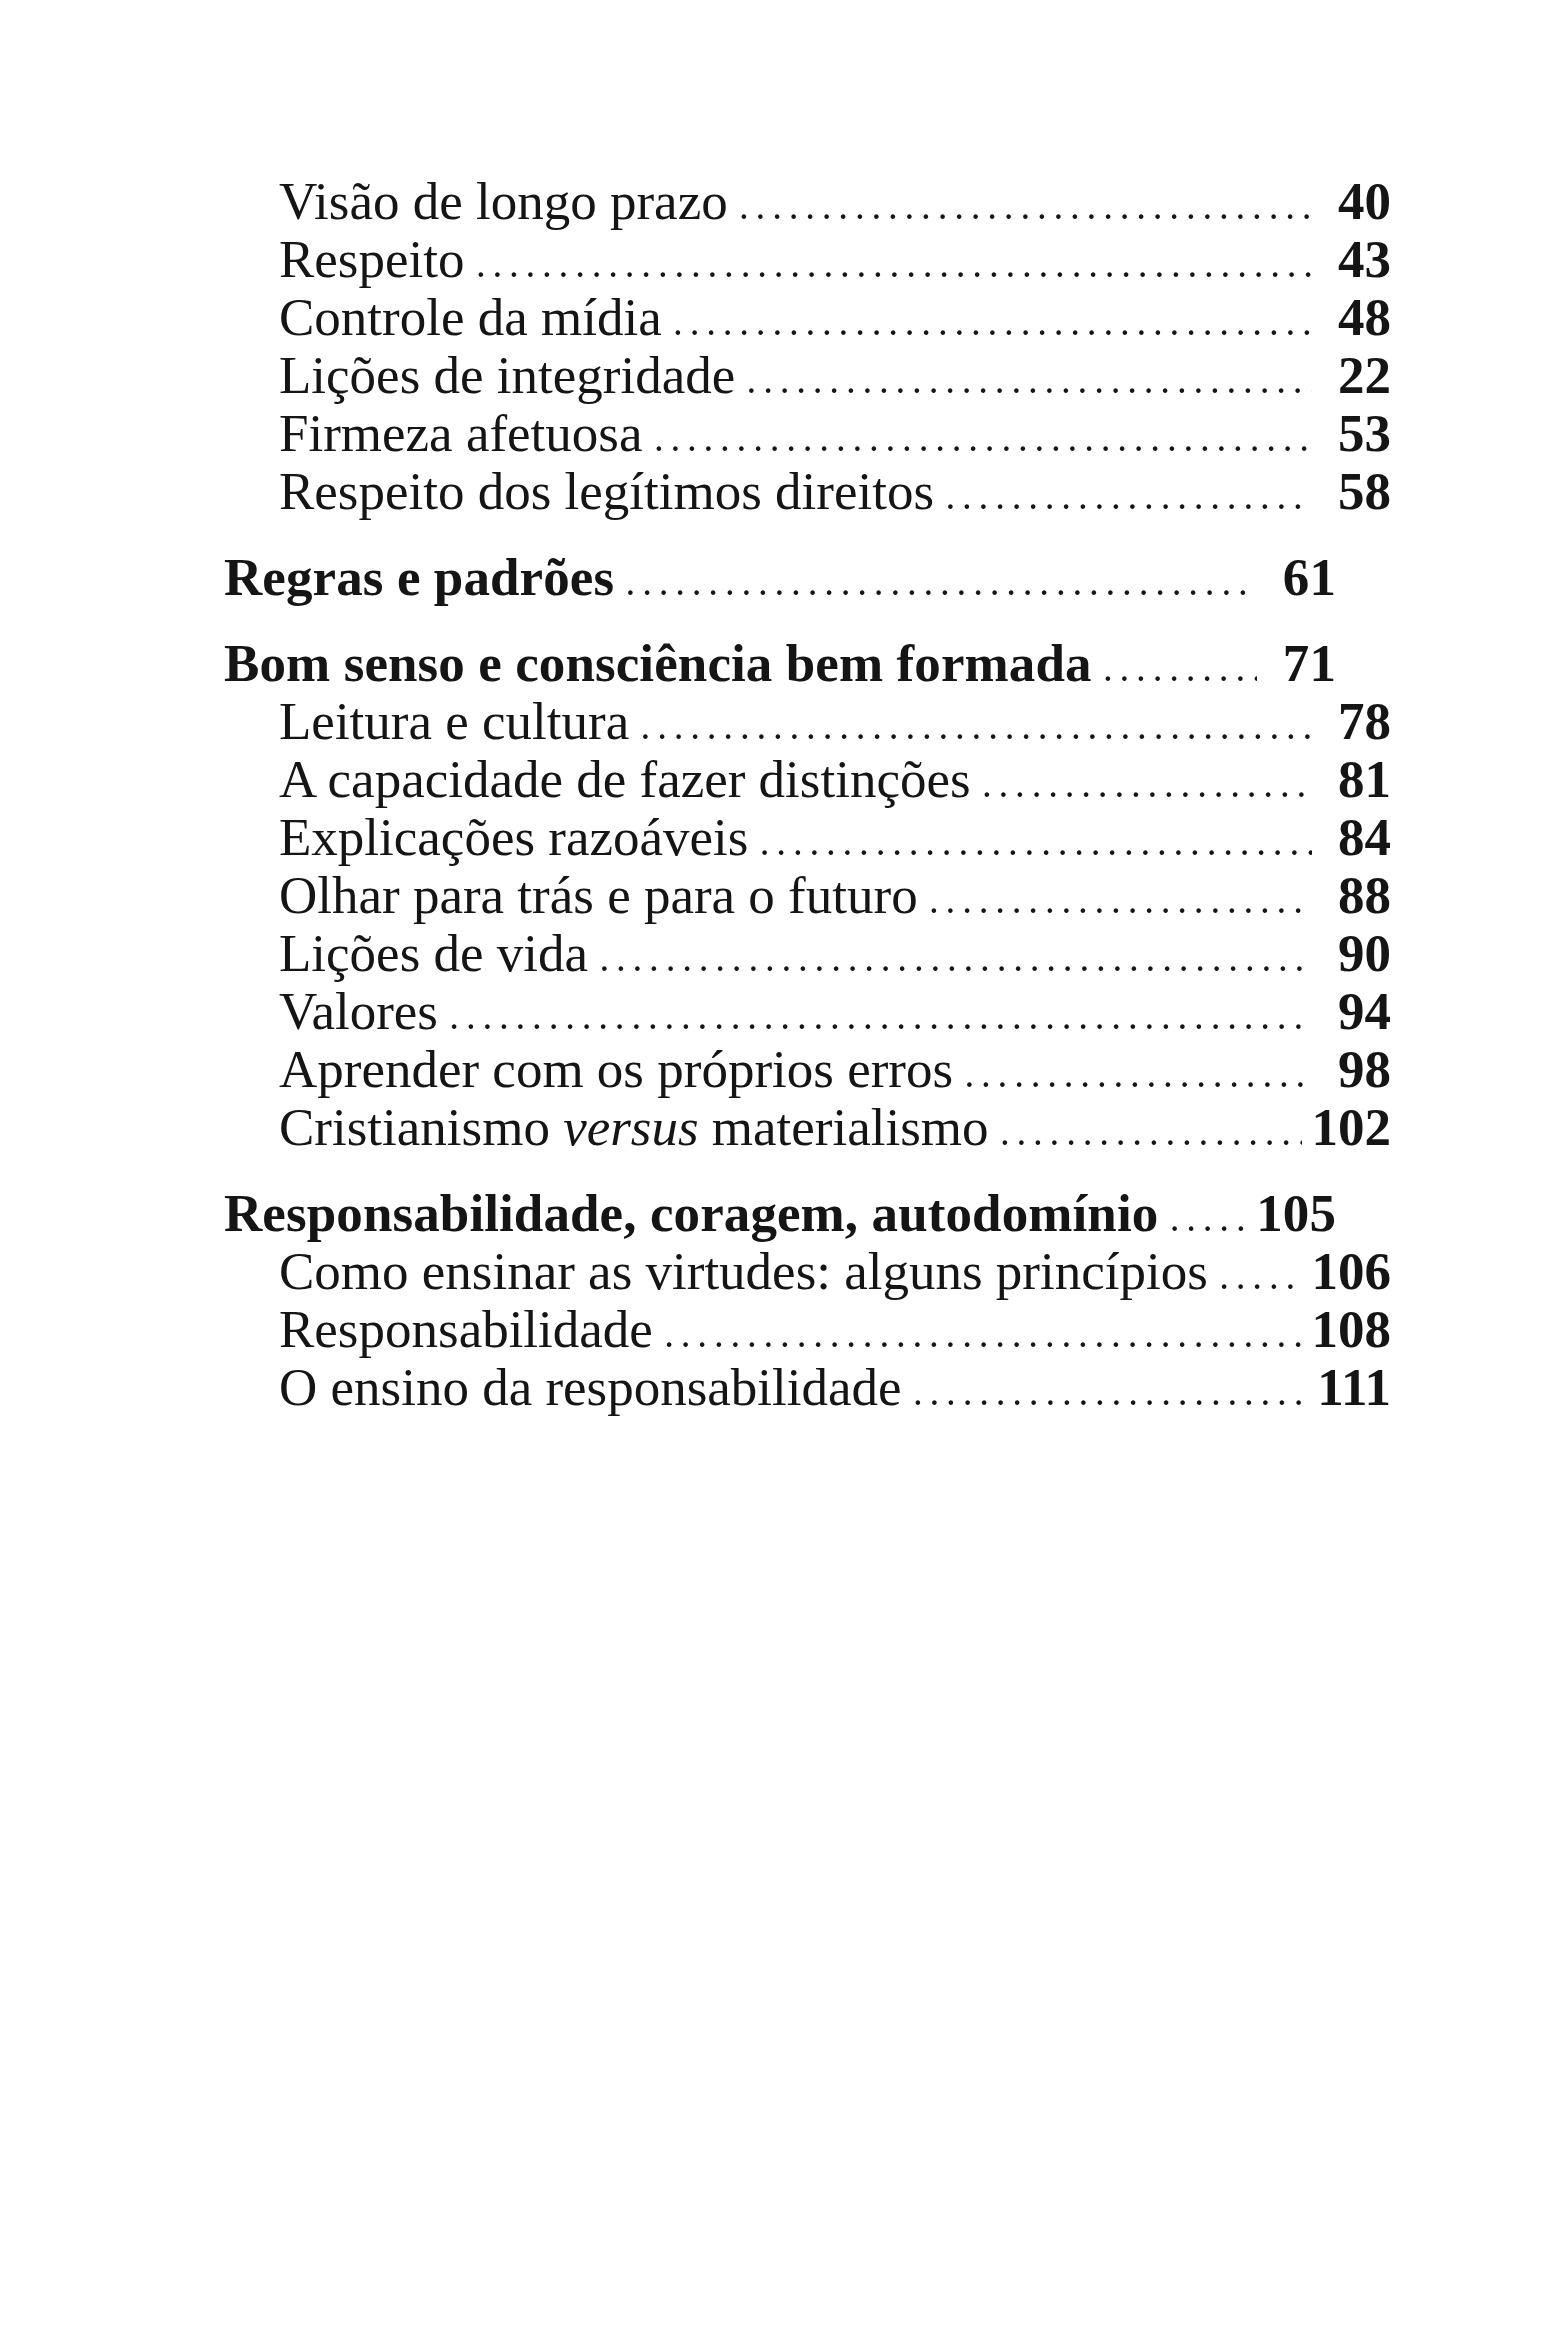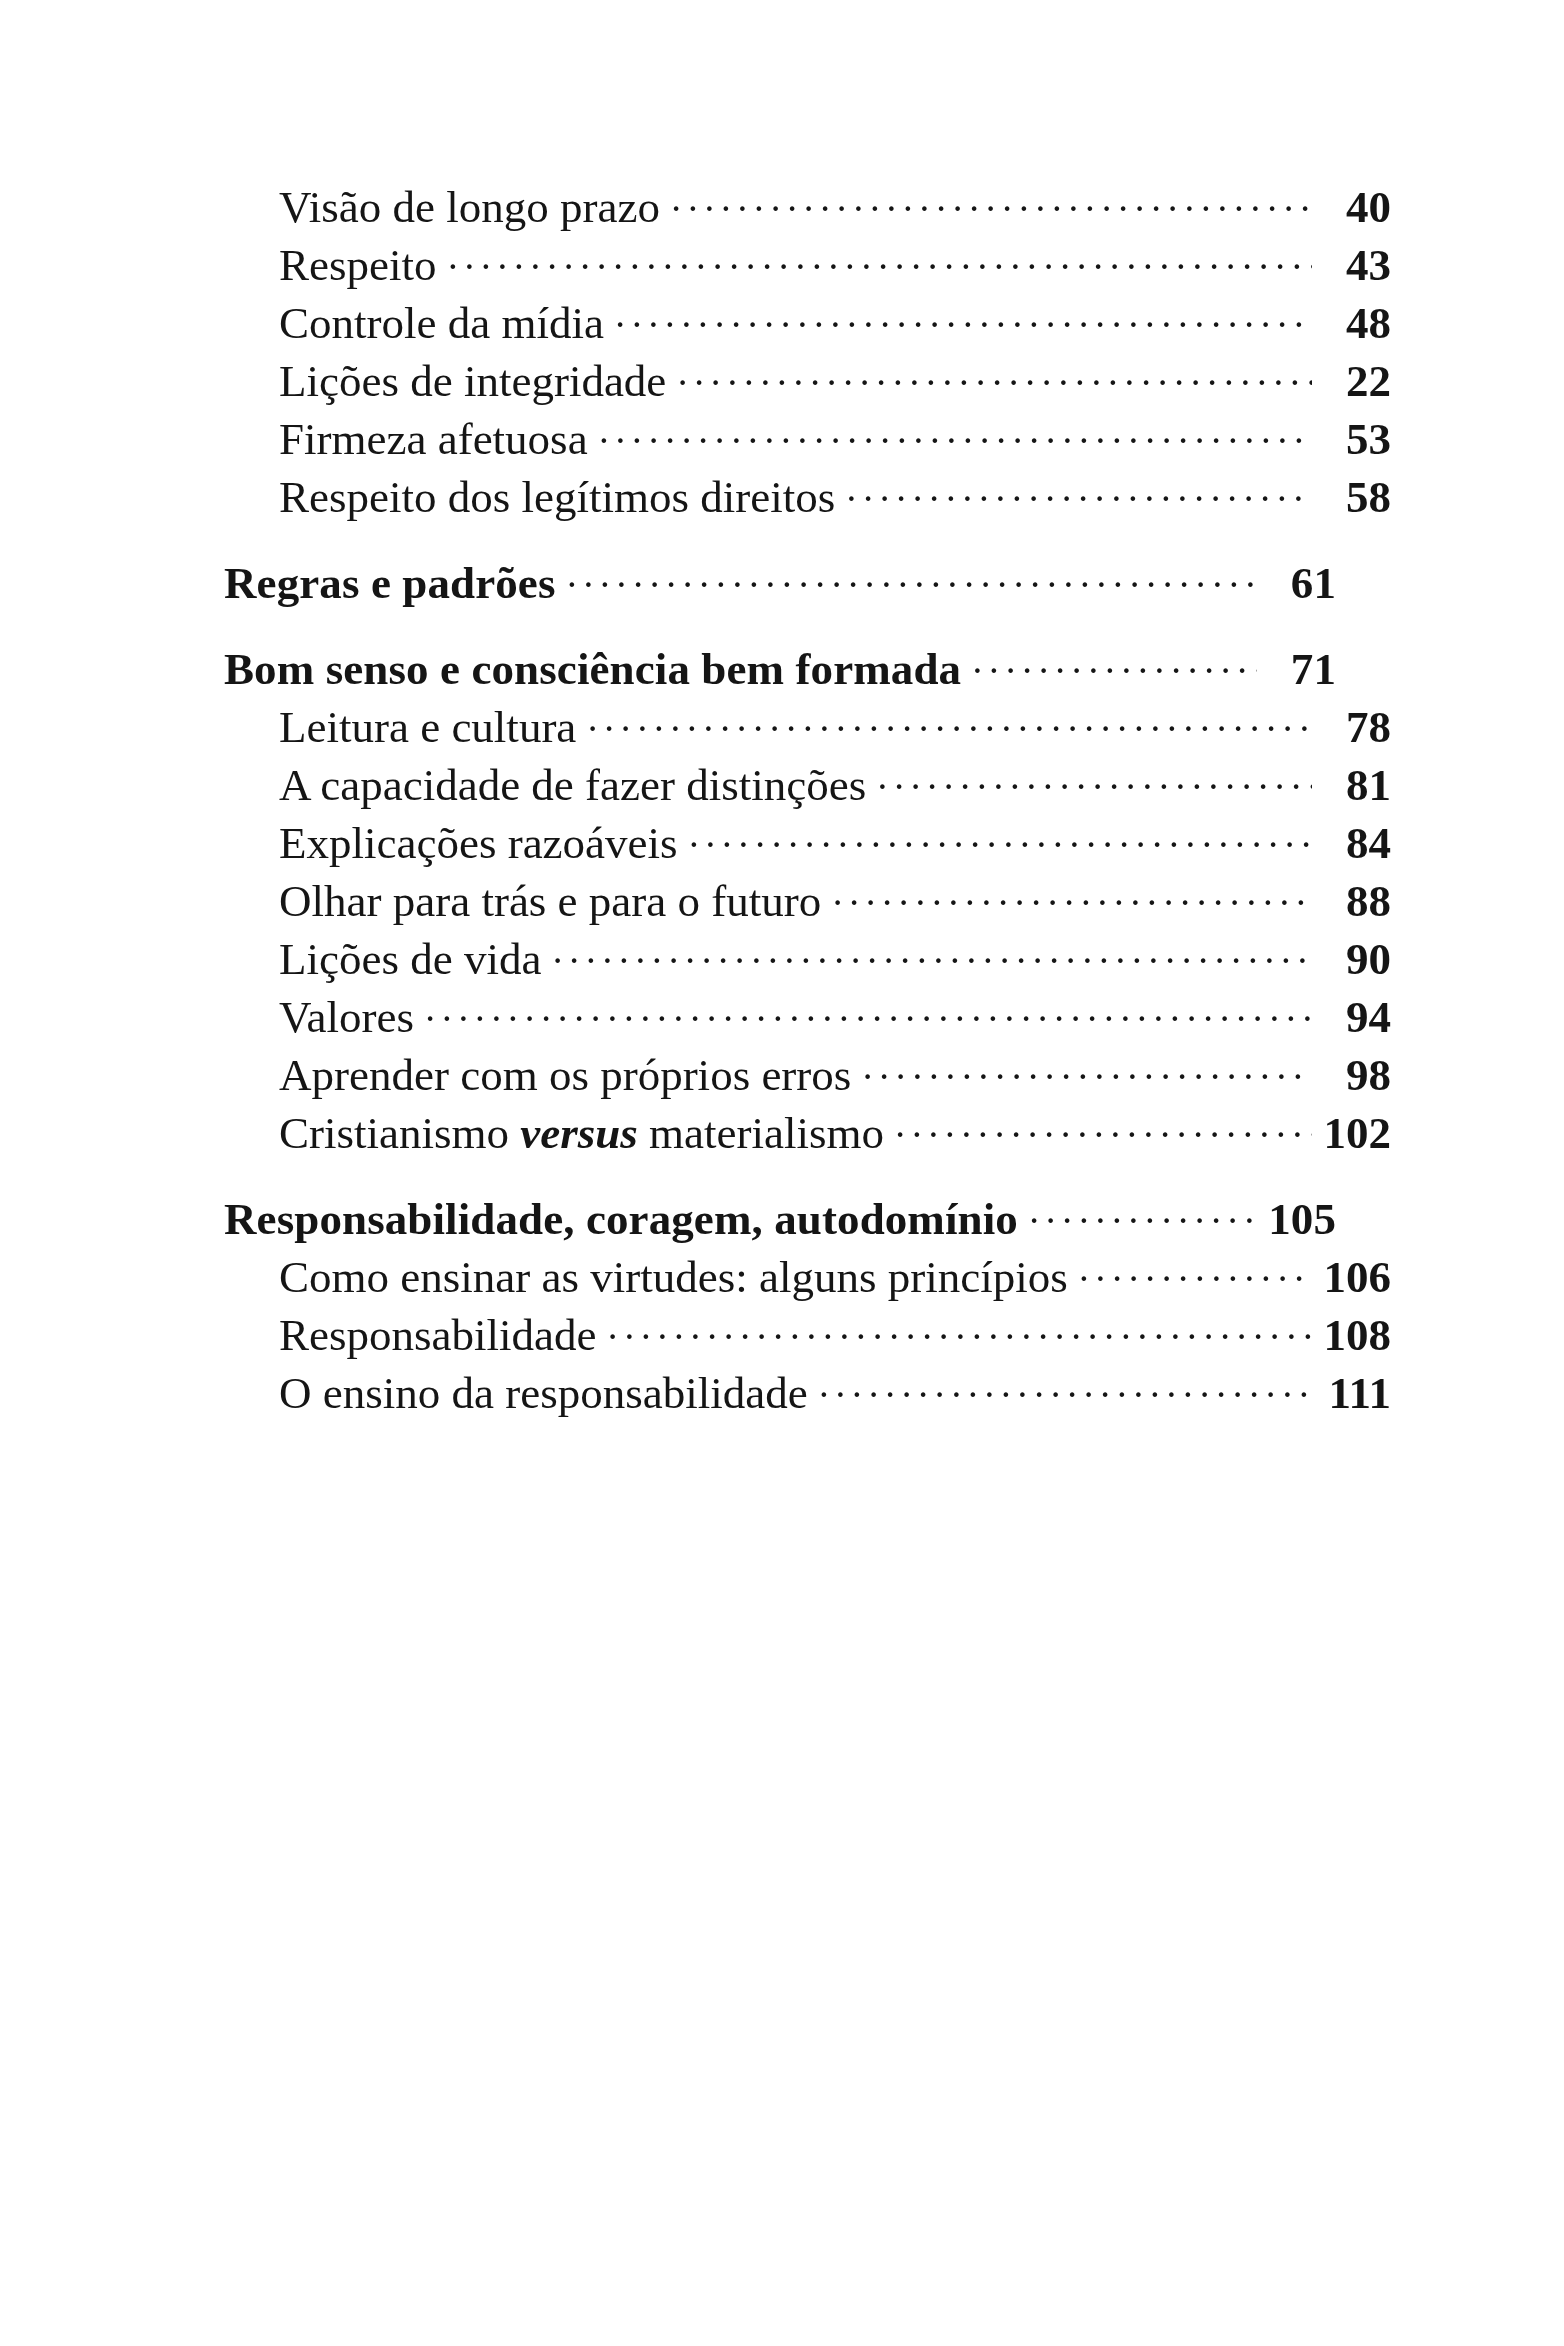--- a/index.html
+++ b/index.html
@@ -25,23 +25,23 @@
   .toc {
     position: absolute;
     left: 224px;
     top: 172px;
     width: 1112px;   
   }
 
   
   .toc-entry {
     display: flex;
-    align-items: flex-end;
+    align-items: center;
     width: 100%;
-    font-size: 45px;
+    font-size: 53px;
     line-height: 1.0;
     height: 58px;            
     white-space: nowrap;
   }
 
   
   .toc-entry.level-1 {
     font-weight: 700;
     padding-left: 0;
     letter-spacing: 0.1px;
@@ -57,21 +57,20 @@
   .toc-entry.gap-before {
     margin-top: 28px;
   }
 
   .entry-title {
     flex: 0 0 auto;
   }
 
   .entry-title em {
     font-style: italic;
-    font-weight: bold;
   }
 
   
   .leader {
     flex: 1 1 auto;
     position: relative;
     overflow: hidden;
     margin: 0 9.5px 0 11.4px;
     height: 1em;
     align-self: baseline;

